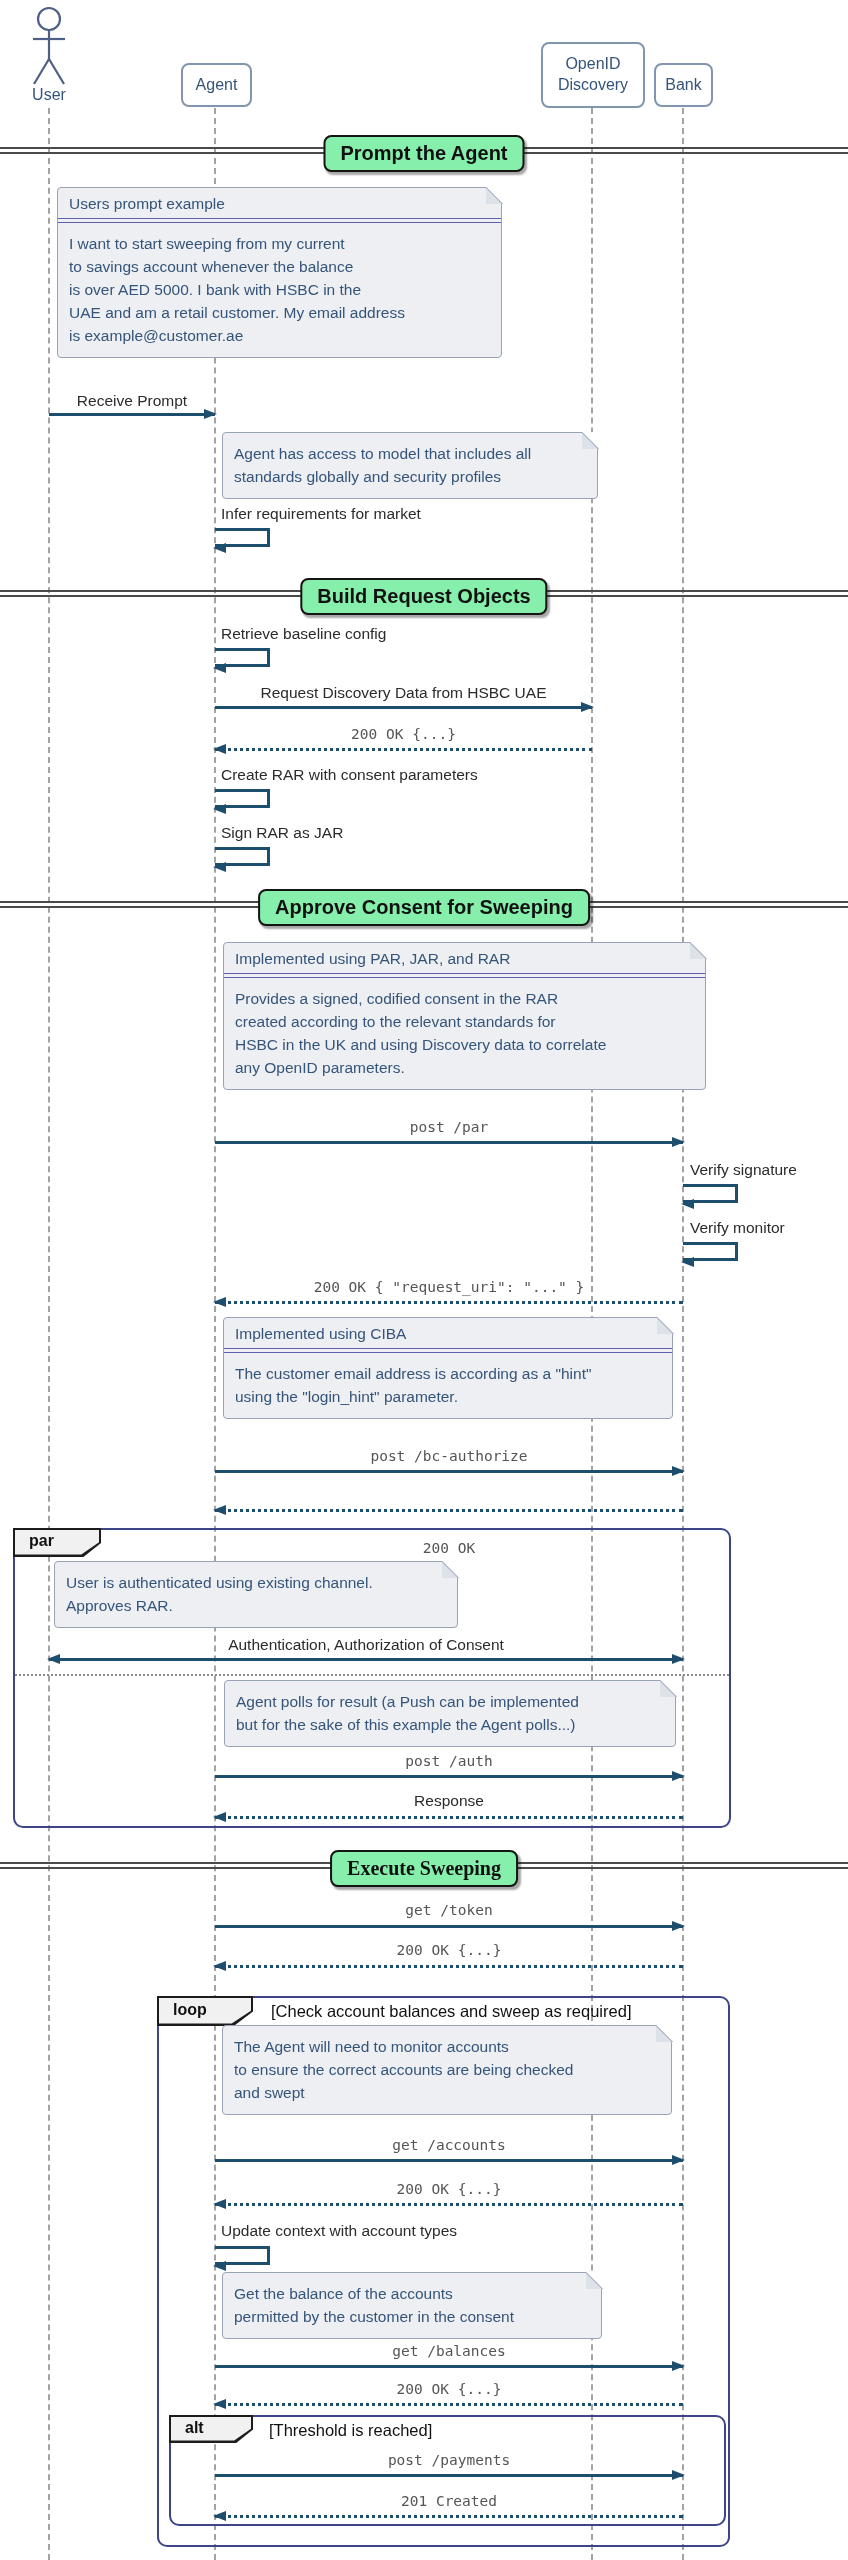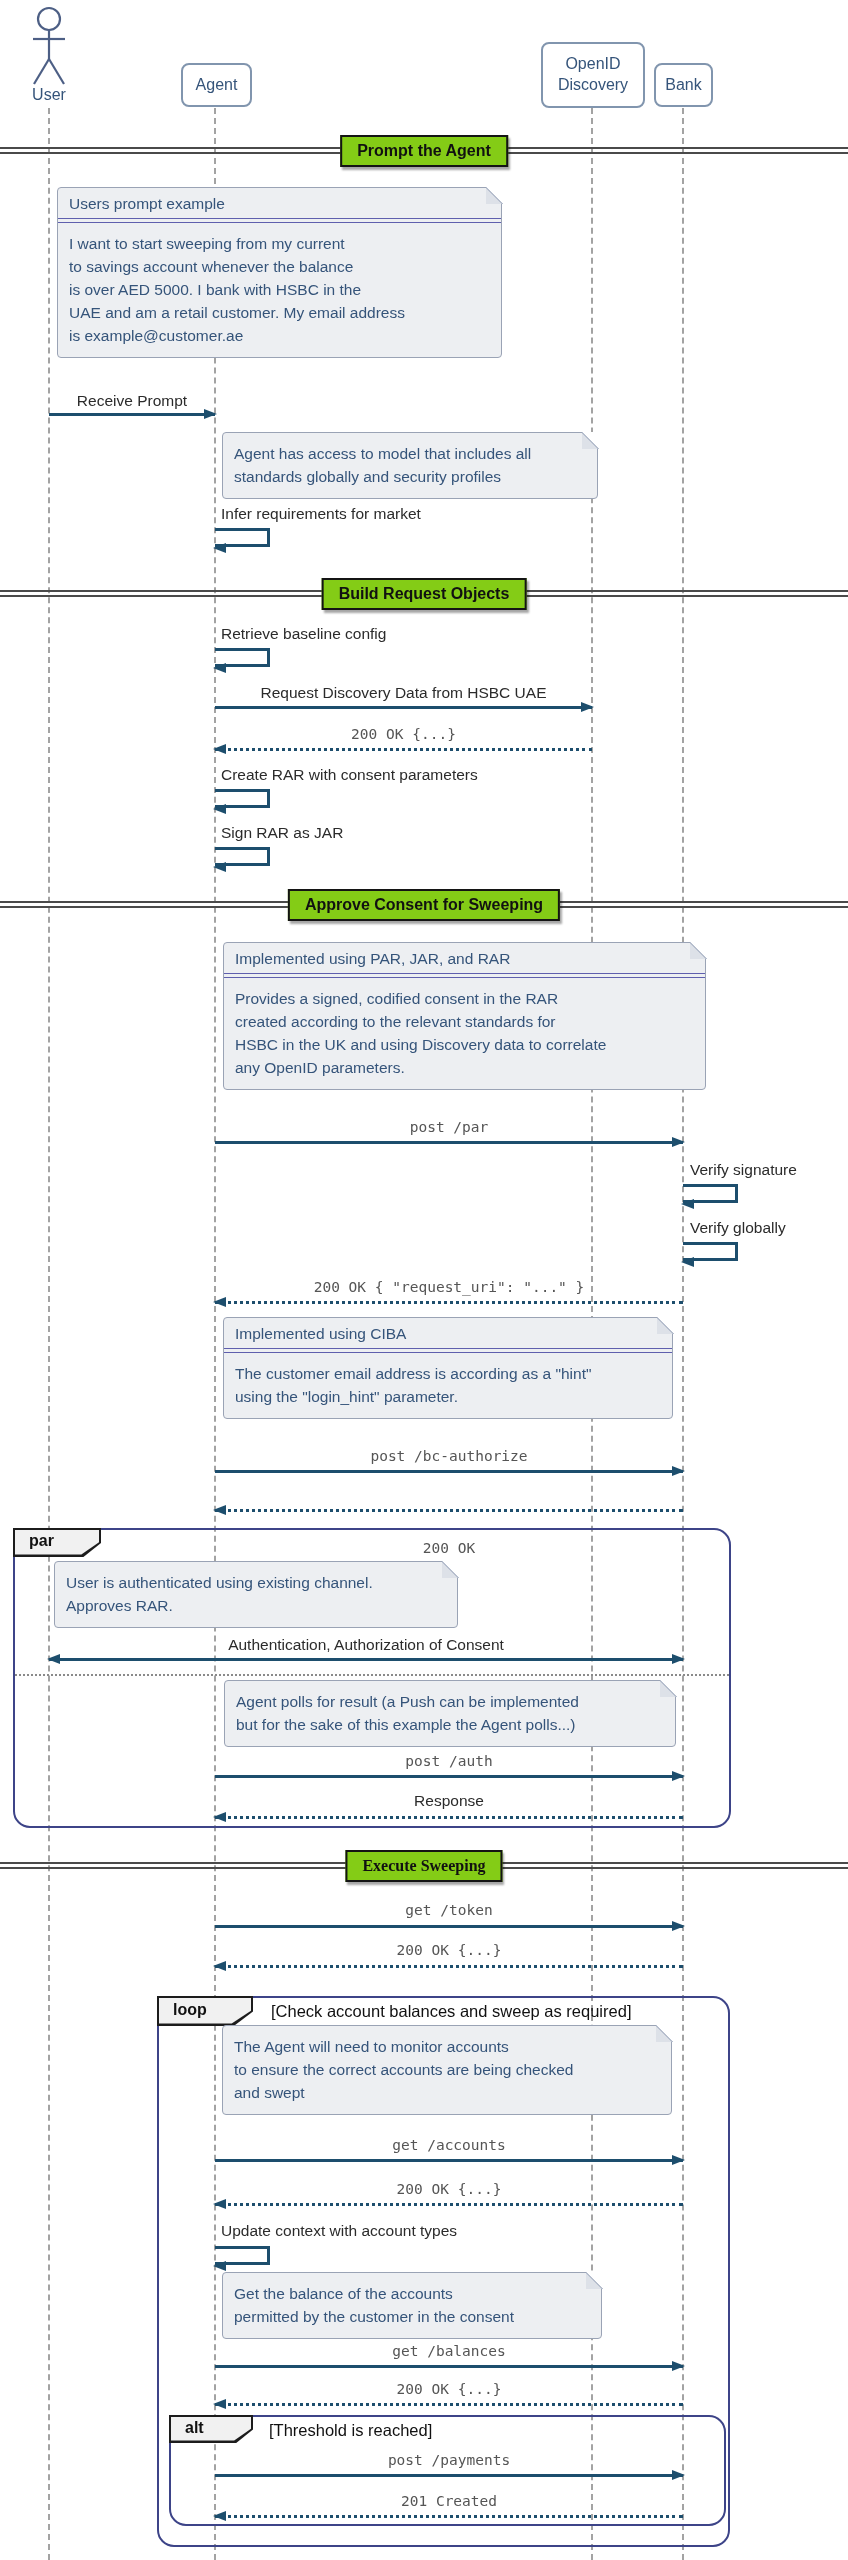--- a/index.html
+++ b/index.html
@@ -16,41 +16,41 @@
   }
   html,body{margin:0;padding:0;background:#fff;}
   .diagram{position:relative;width:848px;height:2560px;background:#fff;overflow:hidden;
            font-family:"Liberation Sans", sans-serif;}
   .lifeline{position:absolute;width:0;border-left:2px dashed var(--lifeline);top:108px;bottom:0;}
   .participant{position:absolute;background:#fff;border:2px solid var(--part-border);border-radius:8px;
                color:var(--part-text);font-size:16px;display:flex;align-items:center;justify-content:center;
                text-align:center;line-height:1.3;box-sizing:border-box;}
   .actor-label{position:absolute;color:var(--part-text);font-size:16px;text-align:center;}
   .divider-line{position:absolute;left:0;right:0;height:3px;border-top:2px solid #4a4a4a;border-bottom:2px solid #4a4a4a;}
-  .divider-box{position:absolute;left:50%;transform:translateX(-50%);background:#84cc16;border:2.5px solid #141414;
-               border-radius:0;font-weight:bold;color:#111;font-size:16px;padding:5px 15px;white-space:nowrap;
+  .divider-box{position:absolute;left:50%;transform:translateX(-50%);background:#86efac;border:2.5px solid #141414;
+               border-radius:8px;font-weight:bold;color:#111;font-size:20px;padding:5px 15px;white-space:nowrap;
                box-shadow:2px 3px 2px rgba(0,0,0,0.35);}
   .note{position:absolute;background:var(--note-fill);border:1.5px solid var(--note-border);border-radius:4px;
         color:var(--note-text);font-size:15.5px;box-sizing:border-box;}
   .note .fold{position:absolute;top:-1.5px;right:-1.5px;width:17px;height:17px;
         background:linear-gradient(225deg,#fff 0 49%,#b7bfce 49% 55%,#dde1e8 55% 100%);}
   .note-title{padding:6px 11px 4px;line-height:1.3;}
   .note-sep{height:2.5px;border-top:1.5px solid #5f5fae;border-bottom:1.5px solid #5f5fae;}
   .note-body{padding:9px 11px 10px;white-space:pre-line;line-height:23px;}
   .msg{position:absolute;color:var(--text);font-size:15.5px;text-align:center;white-space:nowrap;}
   .msg.left{text-align:right;}
   .mono{font-family:"DejaVu Sans Mono", monospace;color:var(--mono);font-size:14.5px;}
   .arrow{position:absolute;height:0;border-top:3px solid var(--arrow);}
   .arrow.dotted{border-top:3px dotted var(--arrow);}
   .ah{position:absolute;width:0;height:0;border-top:5.5px solid transparent;border-bottom:5.5px solid transparent;top:-7px;}
   .ah.r{right:-2px;border-left:13px solid var(--arrow);}
   .ah.l{left:-2px;border-right:13px solid var(--arrow);}
   .self{position:absolute;width:52px;height:13px;border:3px solid var(--arrow);border-left:0;box-sizing:content-box;}
   .self .ah{top:auto;left:-2px;bottom:-8.5px;border-right:13px solid var(--arrow);}
-  .frame{position:absolute;border:2px solid var(--frame);border-radius:17px;box-sizing:border-box;}
+  .frame{position:absolute;border:2px solid var(--frame);border-radius:10px;box-sizing:border-box;}
   .ftab{position:absolute;top:-2px;left:-2px;background:#1c1c1c;
         clip-path:polygon(0 0,100% 0,100% 52%,80% 100%,0 100%);display:flex;}
   .ftab-in{margin:2px 2px 2.5px 2px;flex:1;background:#f1f1f1;
         clip-path:polygon(0 0,100% 0,100% 50%,79% 100%,0 100%);
         font-weight:bold;color:#111;font-size:16px;display:flex;align-items:center;padding:0 22px 2px 14px;}
   .fcond{position:absolute;font-weight:normal;color:#111;font-size:16.5px;white-space:nowrap;}
   .par-sep{position:absolute;left:0;right:0;border-top:2px dotted #8a8a8a;}
 </style>
 </head>
 <body>
@@ -152,21 +152,21 @@
   <div class="msg mono" style="left:215px;top:1119px;width:468px;">post /par</div>
   <div class="arrow" style="left:215px;top:1141px;width:468px;">
     <span class="ah r"></span>
   </div>
 
   <div class="msg left" style="left:690px;top:1161px;">Verify signature</div>
   <div class="self" style="left:683px;top:1184px;">
     <span class="ah"></span>
   </div>
 
-  <div class="msg left" style="left:690px;top:1219px;">Verify globally</div>
+  <div class="msg left" style="left:690px;top:1219px;">Verify monitor</div>
   <div class="self" style="left:683px;top:1242px;">
     <span class="ah"></span>
   </div>
 
   <div class="msg mono" style="left:215px;top:1279px;width:468px;">200 OK { "request_uri": "..." }</div>
   <div class="arrow dotted" style="left:215px;top:1301px;width:468px;">
     <span class="ah l"></span>
   </div>
 
   <div class="note" style="left:223px;top:1317px;width:450px;">

